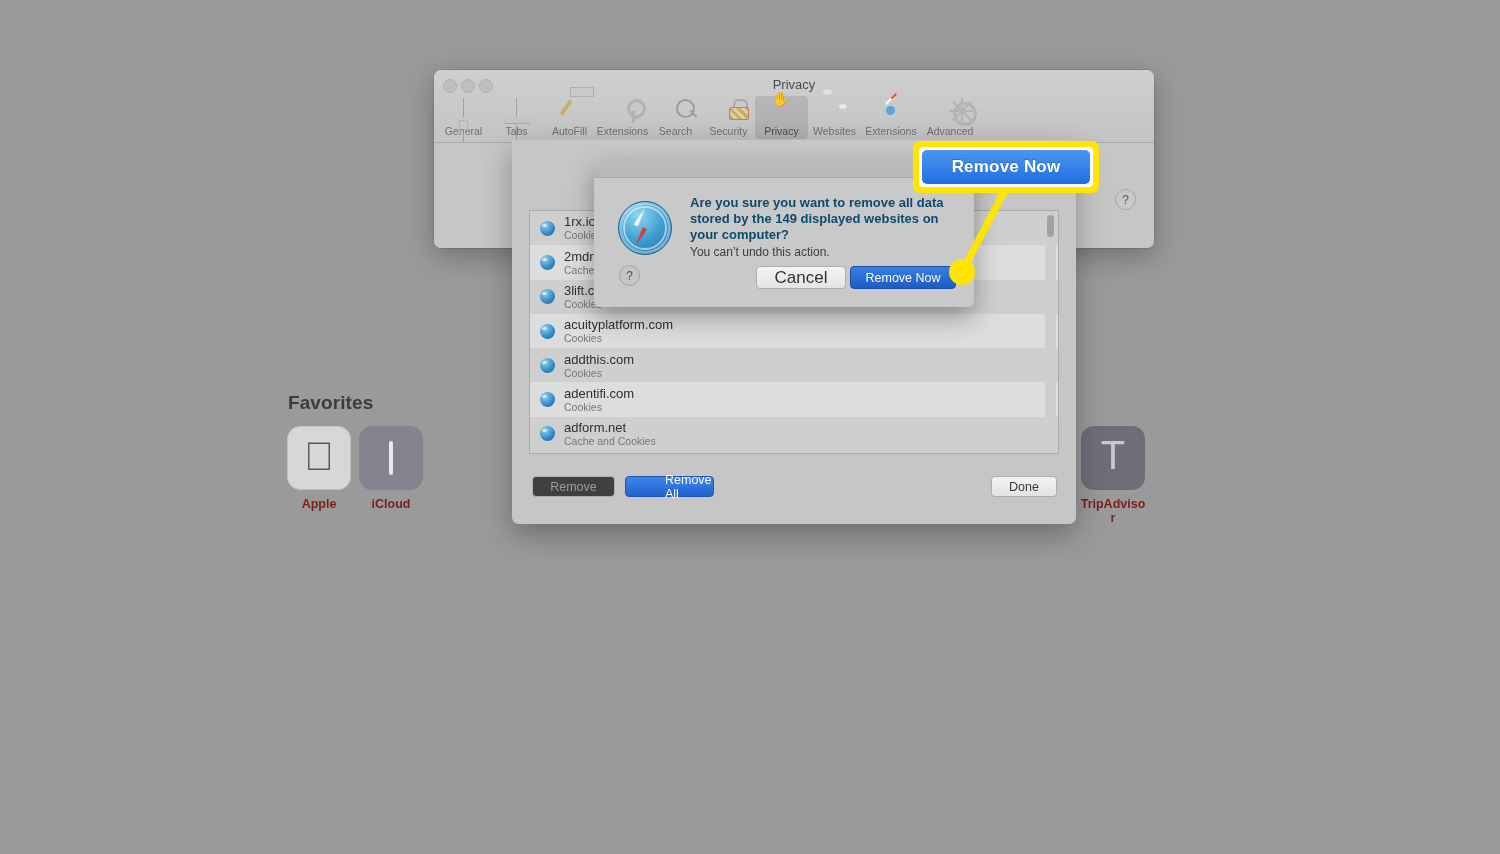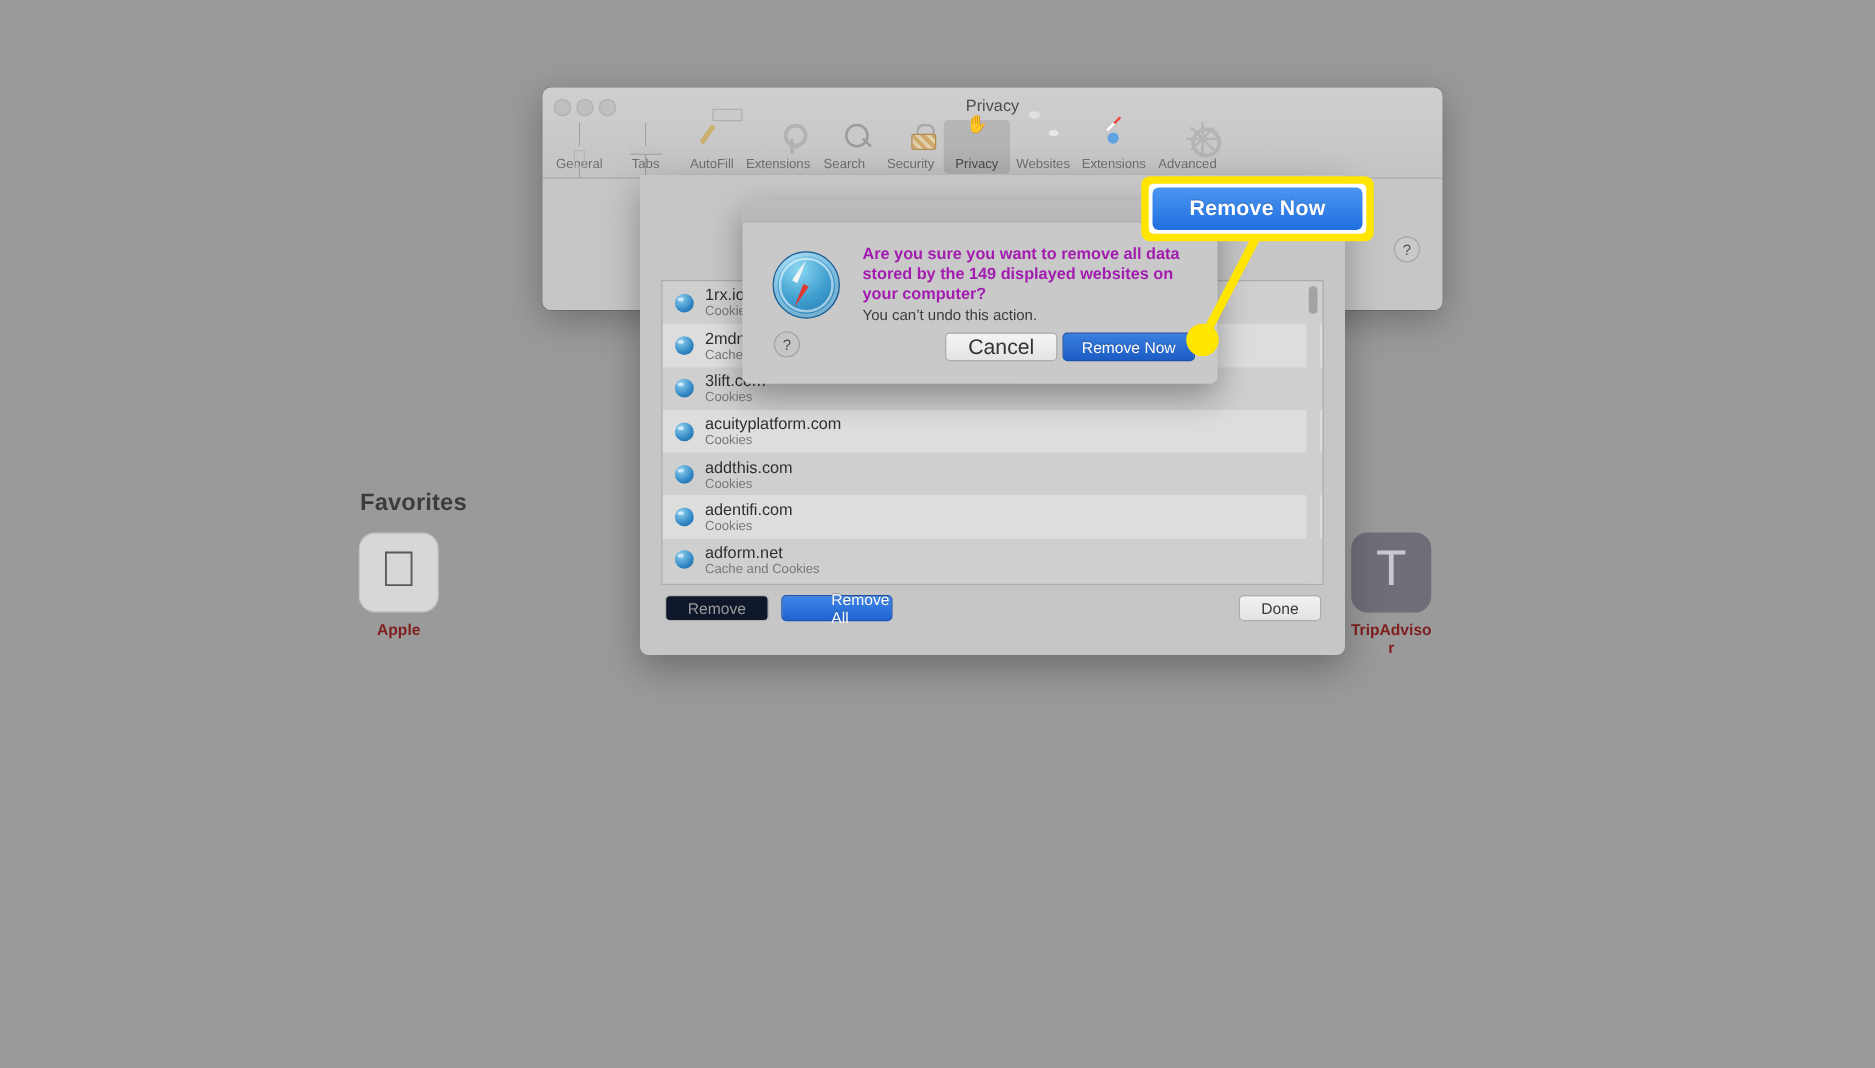--- a/index.html
+++ b/index.html
@@ -158,21 +158,21 @@
     position: absolute;
     left: 512px; top: 140px;
     width: 564px; height: 384px;
     background: #c6c6c6;
     border-radius: 0 0 7px 7px;
     box-shadow: 0 10px 30px rgba(0,0,0,0.30);
     overflow: hidden;
   }
   #sheet-list {
     position: absolute;
-    left: 17px; top: 84px;
+    left: 17px; top: 70px;
     width: 530px; height: 244px;
     background: #cfcfcf;
     border: 1px solid #ababab;
     box-sizing: border-box;
     overflow: hidden;
   }
   .site-row {
     position: relative;
     height: 34.3px;
     display: flex; align-items: center;
@@ -203,21 +203,21 @@
   .btn {
     position: absolute;
     font-size: 12.5px;
     border-radius: 4px;
     display: flex; align-items: center; justify-content: center;
     box-sizing: border-box;
     height: 21px;
   }
   #btn-remove {
     left: 20px; top: 6px; width: 83px;
-    background: #0f172a; border: 1px solid #b0b0b0; color: #9b9b9b;
+    background: #404040; border: 1px solid #b0b0b0; color: #9b9b9b;
   }
   #btn-remove-all {
     left: 113px; top: 6px; width: 89px;
     background: linear-gradient(#3f86e8,#1f63d0); border: 1px solid #1b56b8;
     color: #fff; text-shadow: 0 -0.5px 0 rgba(0,0,0,0.28); padding-left: 39px;
   }
   #btn-done {
     right: 19px; top: 6px; width: 66px;
     background: linear-gradient(#f2f2f2,#e3e3e3); border: 1px solid #aeaeae; color: #3a3a3a;
   }
@@ -253,21 +253,21 @@
   }
   #alert-icon .needle-r, #alert-icon .needle-w {
     position: absolute; left: 50%; top: 50%;
     width: 5px; height: 20px;
     transform-origin: 50% 0;
   }
   #alert-icon .needle-r { background: #e03b30; transform: translate(-50%,0) rotate(28deg); clip-path: polygon(50% 100%, 0 0, 100% 0); }
   #alert-icon .needle-w { background: #f4f4f4; transform: translate(-50%,-100%) rotate(28deg); clip-path: polygon(50% 0, 0 100%, 100% 100%); }
   #alert-heading {
     position: absolute; left: 96px; top: 34px; width: 258px;
-    font-size: 13px; font-weight: bold; color: #a21caf; line-height: 16px;
+    font-size: 13px; font-weight: bold; color: #0c4a6e; line-height: 16px;
   }
   #alert-sub {
     position: absolute; left: 96px; top: 84px;
     font-size: 12px; color: #3c3c3c;
   }
   #alert-help {
     position: absolute; left: 25px; top: 104px;
     width: 19px; height: 19px; border-radius: 50%;
     background: #c6c6c6; border: 1px solid #a3a3a3; color: #4d4d4d;
     font-size: 12px; display: flex; align-items: center; justify-content: center;
@@ -323,20 +323,26 @@
 
   <div class="favorites-title">Favorites</div>
 
   <div class="fav-tile-wrap" style="left:286px; top:426px;">
     <div class="fav-tile tile-apple">
       <span class="glyph-apple"></span>
     </div>
     <div class="fav-label">Apple</div>
   </div>
 
+  <div class="fav-tile-wrap" style="left:358px; top:426px;">
+    <div class="fav-tile tile-icloud">
+      <span class="glyph-bar"></span>
+    </div>
+    <div class="fav-label">iCloud</div>
+  </div>
 
 
   <div class="fav-tile-wrap" style="left:1080px; top:426px;">
     <div class="fav-tile tile-trip">
       <span class="glyph-t">T</span>
     </div>
     <div class="fav-label">TripAdvisor</div>
   </div>
 
   <div id="prefs-window">

